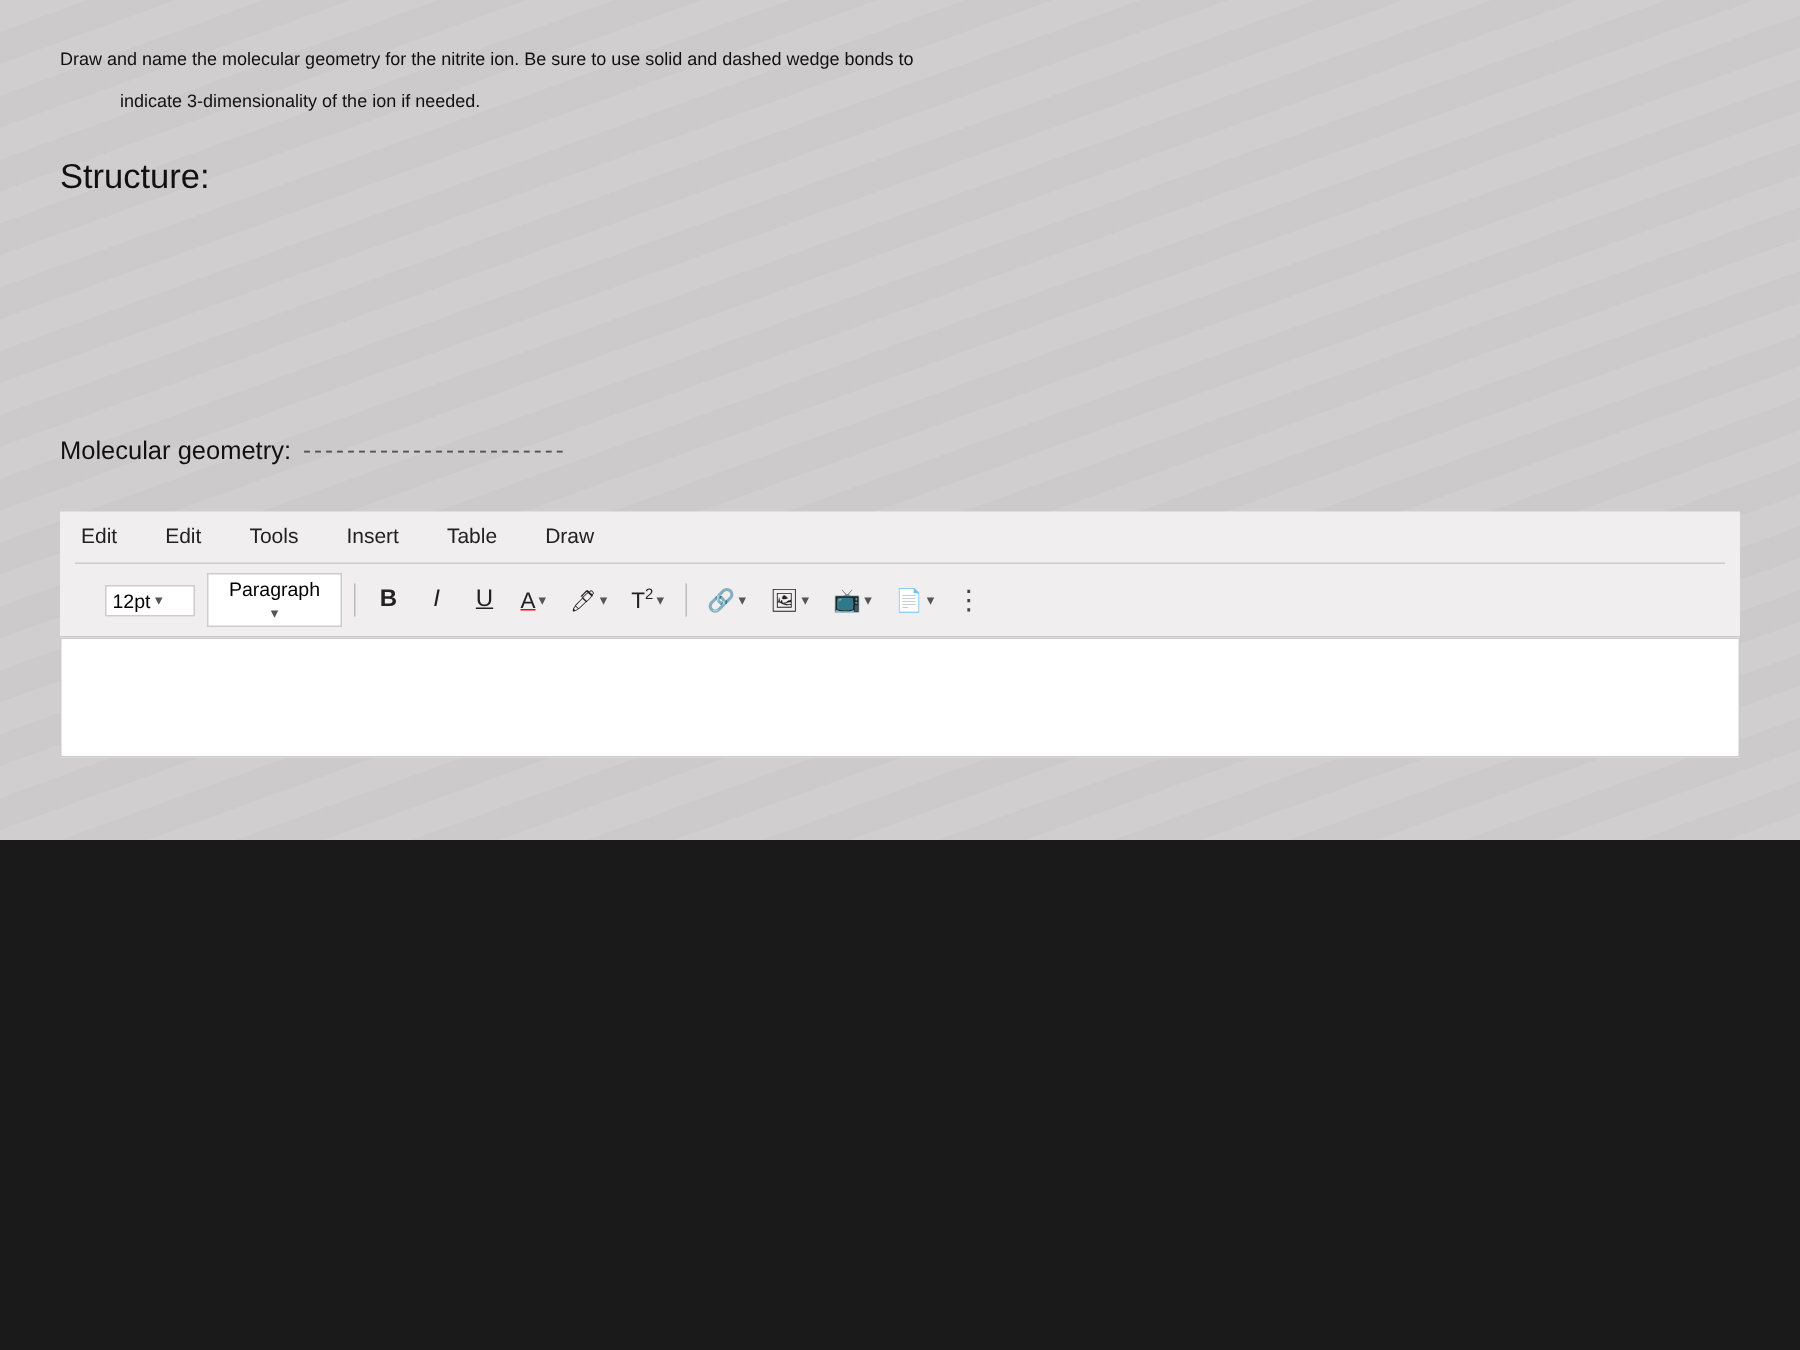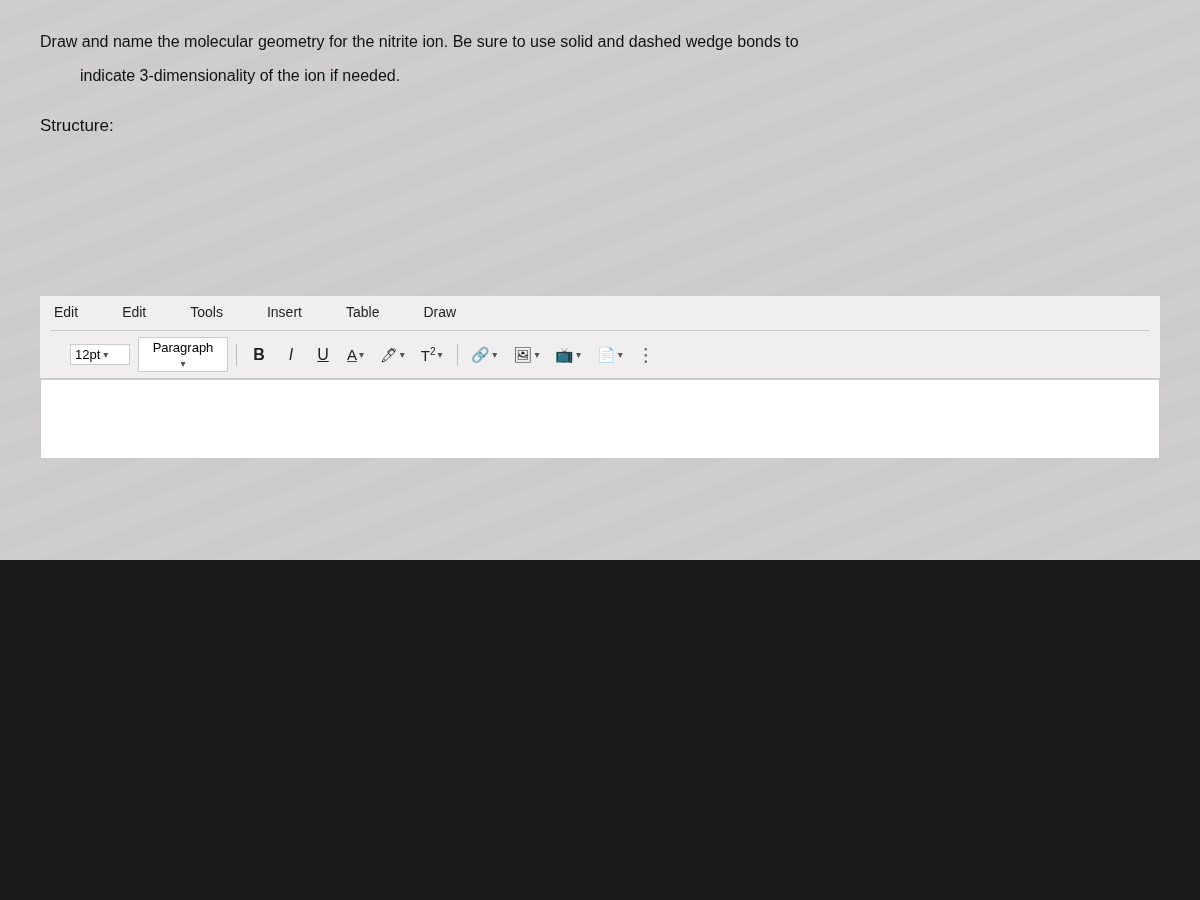--- a/index.html
+++ b/index.html
@@ -33,29 +33,29 @@
         rgba(180,180,180,0.15) 20px,
         rgba(180,180,180,0.15) 40px
       );
       padding: 30px 40px 20px 40px;
       flex: 0 0 auto;
       min-height: 560px;
       position: relative;
     }
 
     .question-text {
-      font-size: 16px;
+      font-size: 12px;
       color: #111;
       line-height: 1.5;
       margin-bottom: 30px;
       font-weight: 400;
     }
 
     .structure-label {
-      font-size: 17px;
+      font-size: 23px;
       color: #111;
       margin-bottom: 160px;
       font-weight: 400;
     }
 
     .molecular-geometry {
       font-size: 17px;
       color: #111;
       margin-bottom: 30px;
       display: flex;
@@ -65,21 +65,21 @@
 
     .dashes {
       letter-spacing: 2px;
       color: #555;
       font-size: 16px;
     }
 
     .menu-bar {
       display: flex;
       align-items: center;
-      gap: 36px;
+      gap: 24px;
       margin-bottom: 8px;
     }
 
     .menu-item {
       font-size: 14px;
       color: #222;
       cursor: pointer;
       padding: 2px 4px;
     }
 
@@ -198,20 +198,24 @@
 </head>
 <body>
 
 <div class="page-container">
   <div class="content-area">
     <p class="question-text">Draw and name the molecular geometry for the nitrite ion.  Be sure to use solid and dashed wedge bonds to</p>
     <p class="question-text" style="margin-top:-20px; margin-bottom:28px;margin-left:40px;">indicate 3-dimensionality of the ion if needed.</p>
 
     <p class="structure-label">Structure:</p>
 
+    <div class="molecular-geometry">
+      <span>Molecular geometry:</span>
+      <span class="dashes">------------------------</span>
+    </div>
 
     <div class="toolbar-container">
       <div class="menu-bar">
         <span class="menu-item">Edit</span>
         <span class="menu-item">Edit</span>
         <span class="menu-item">Tools</span>
         <span class="menu-item">Insert</span>
         <span class="menu-item">Table</span>
         <span class="menu-item">Draw</span>
       </div>

